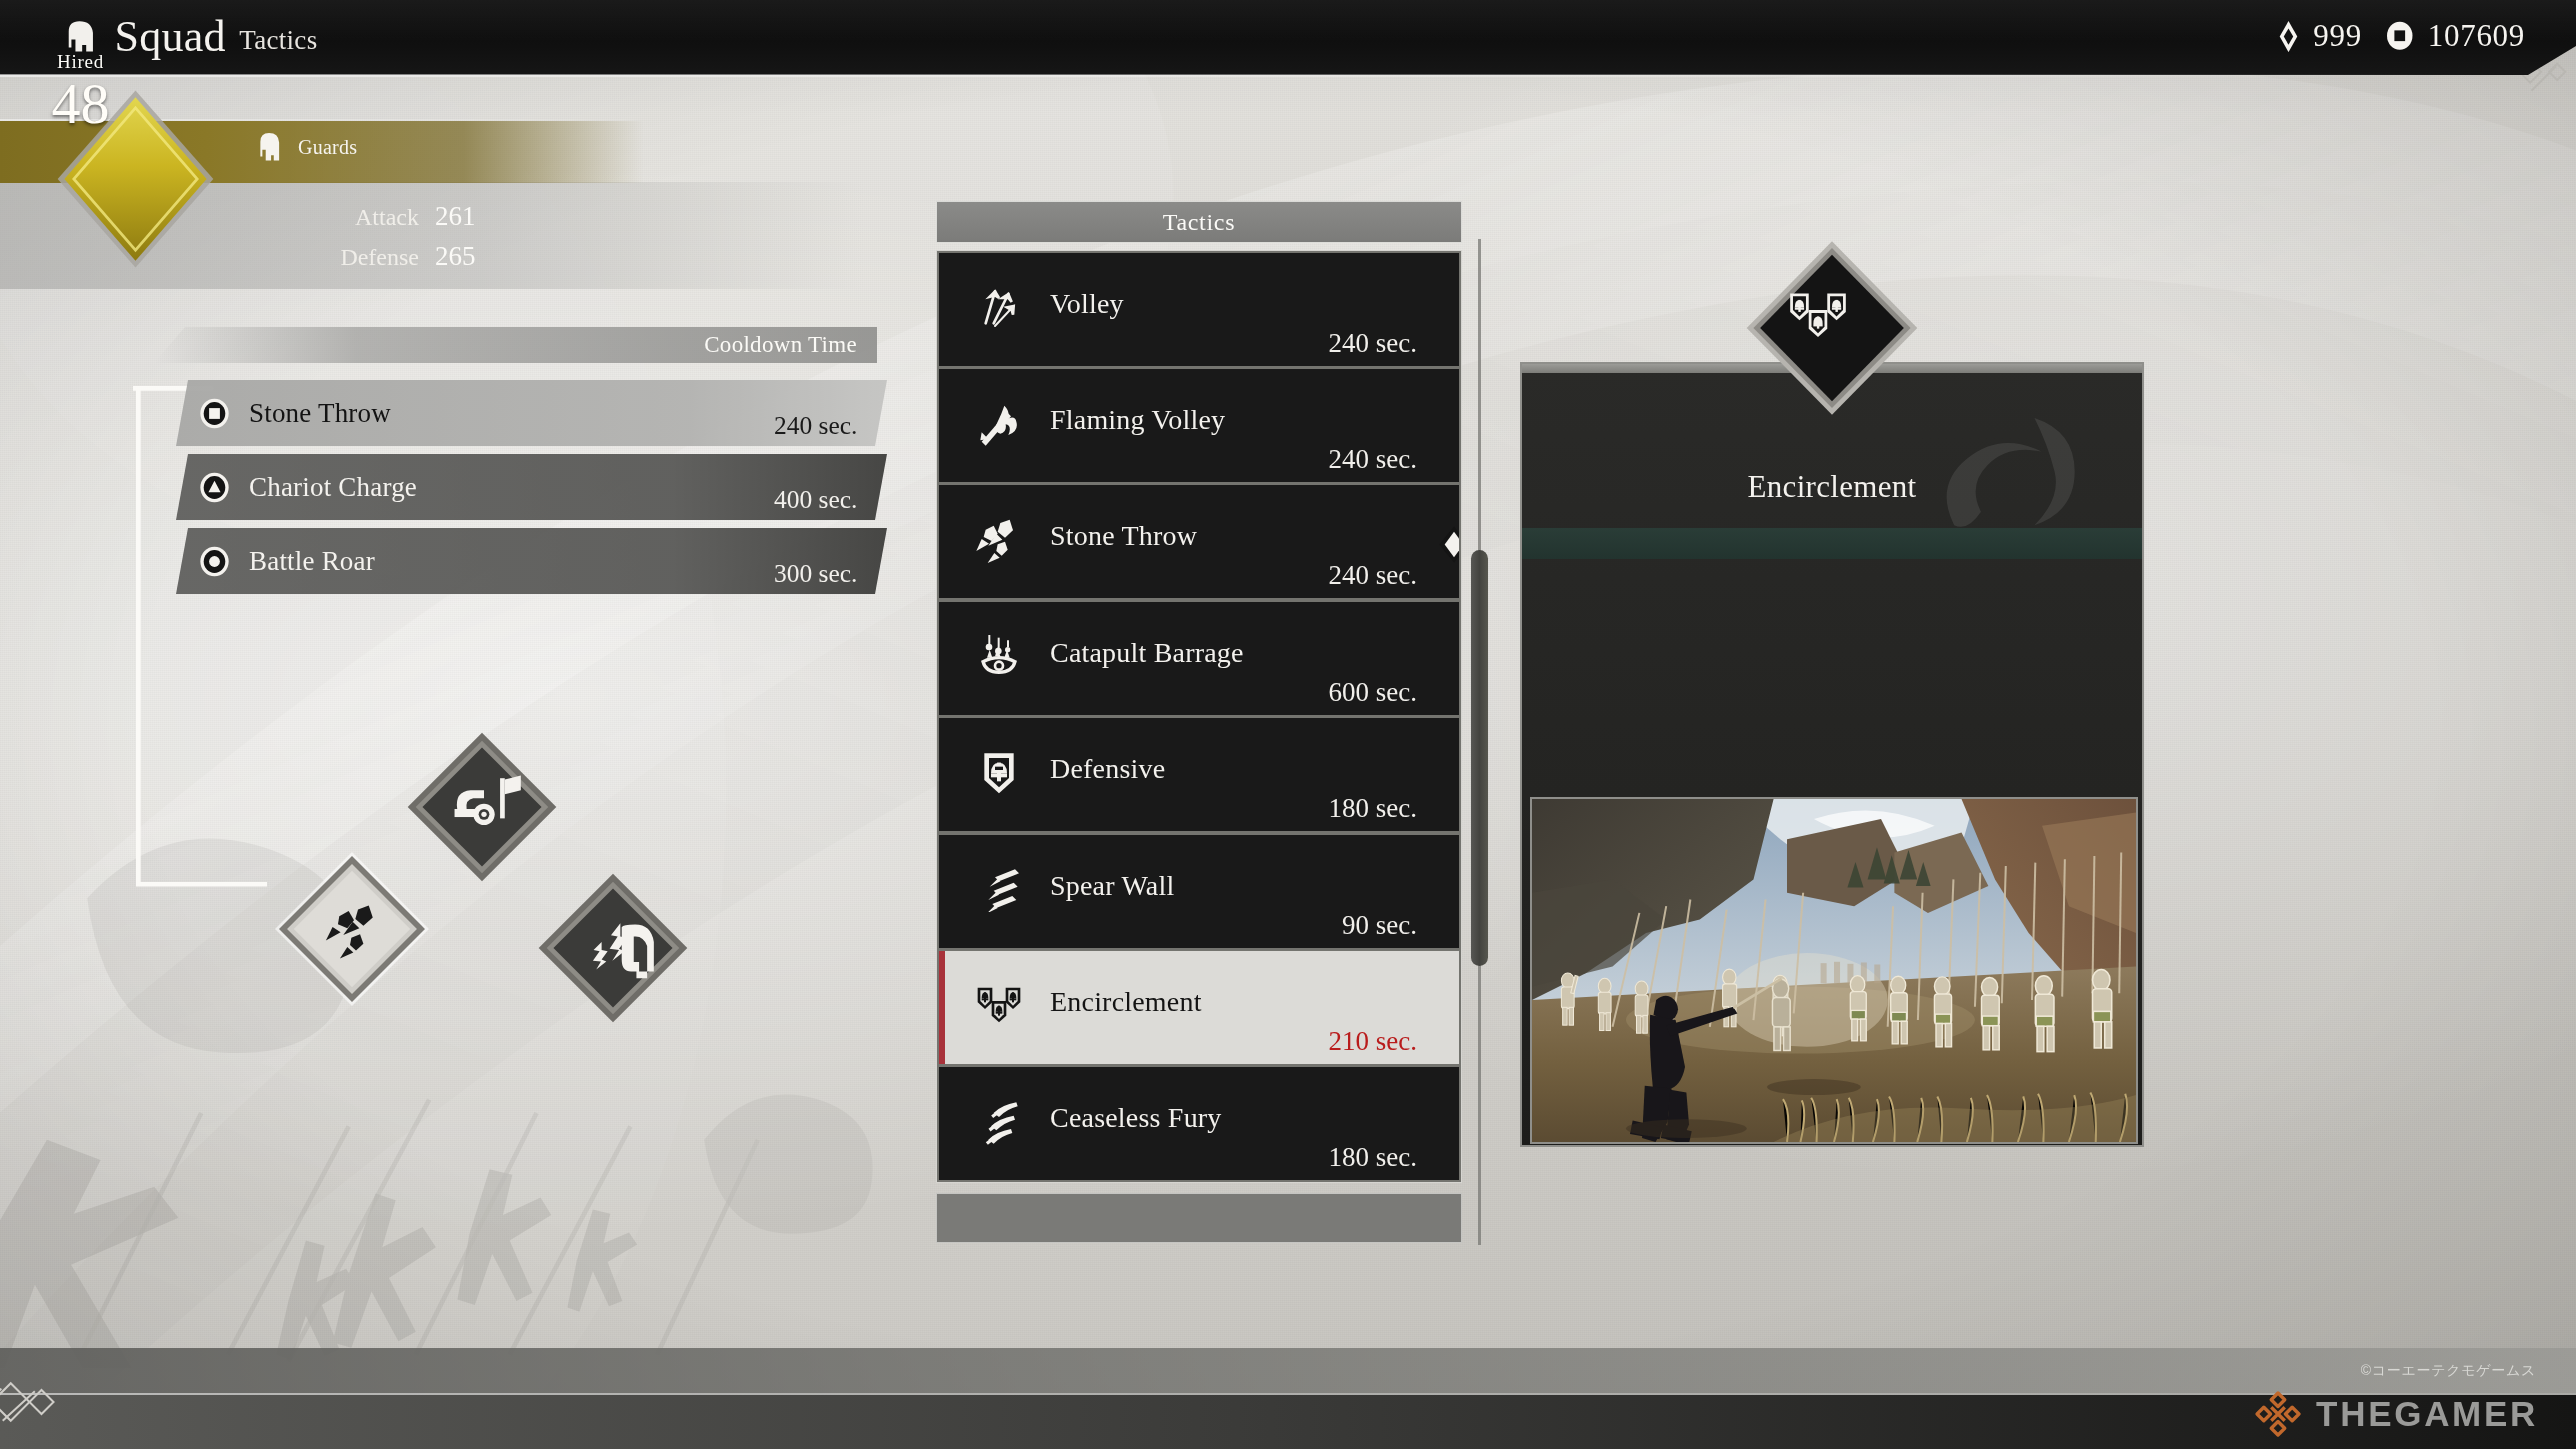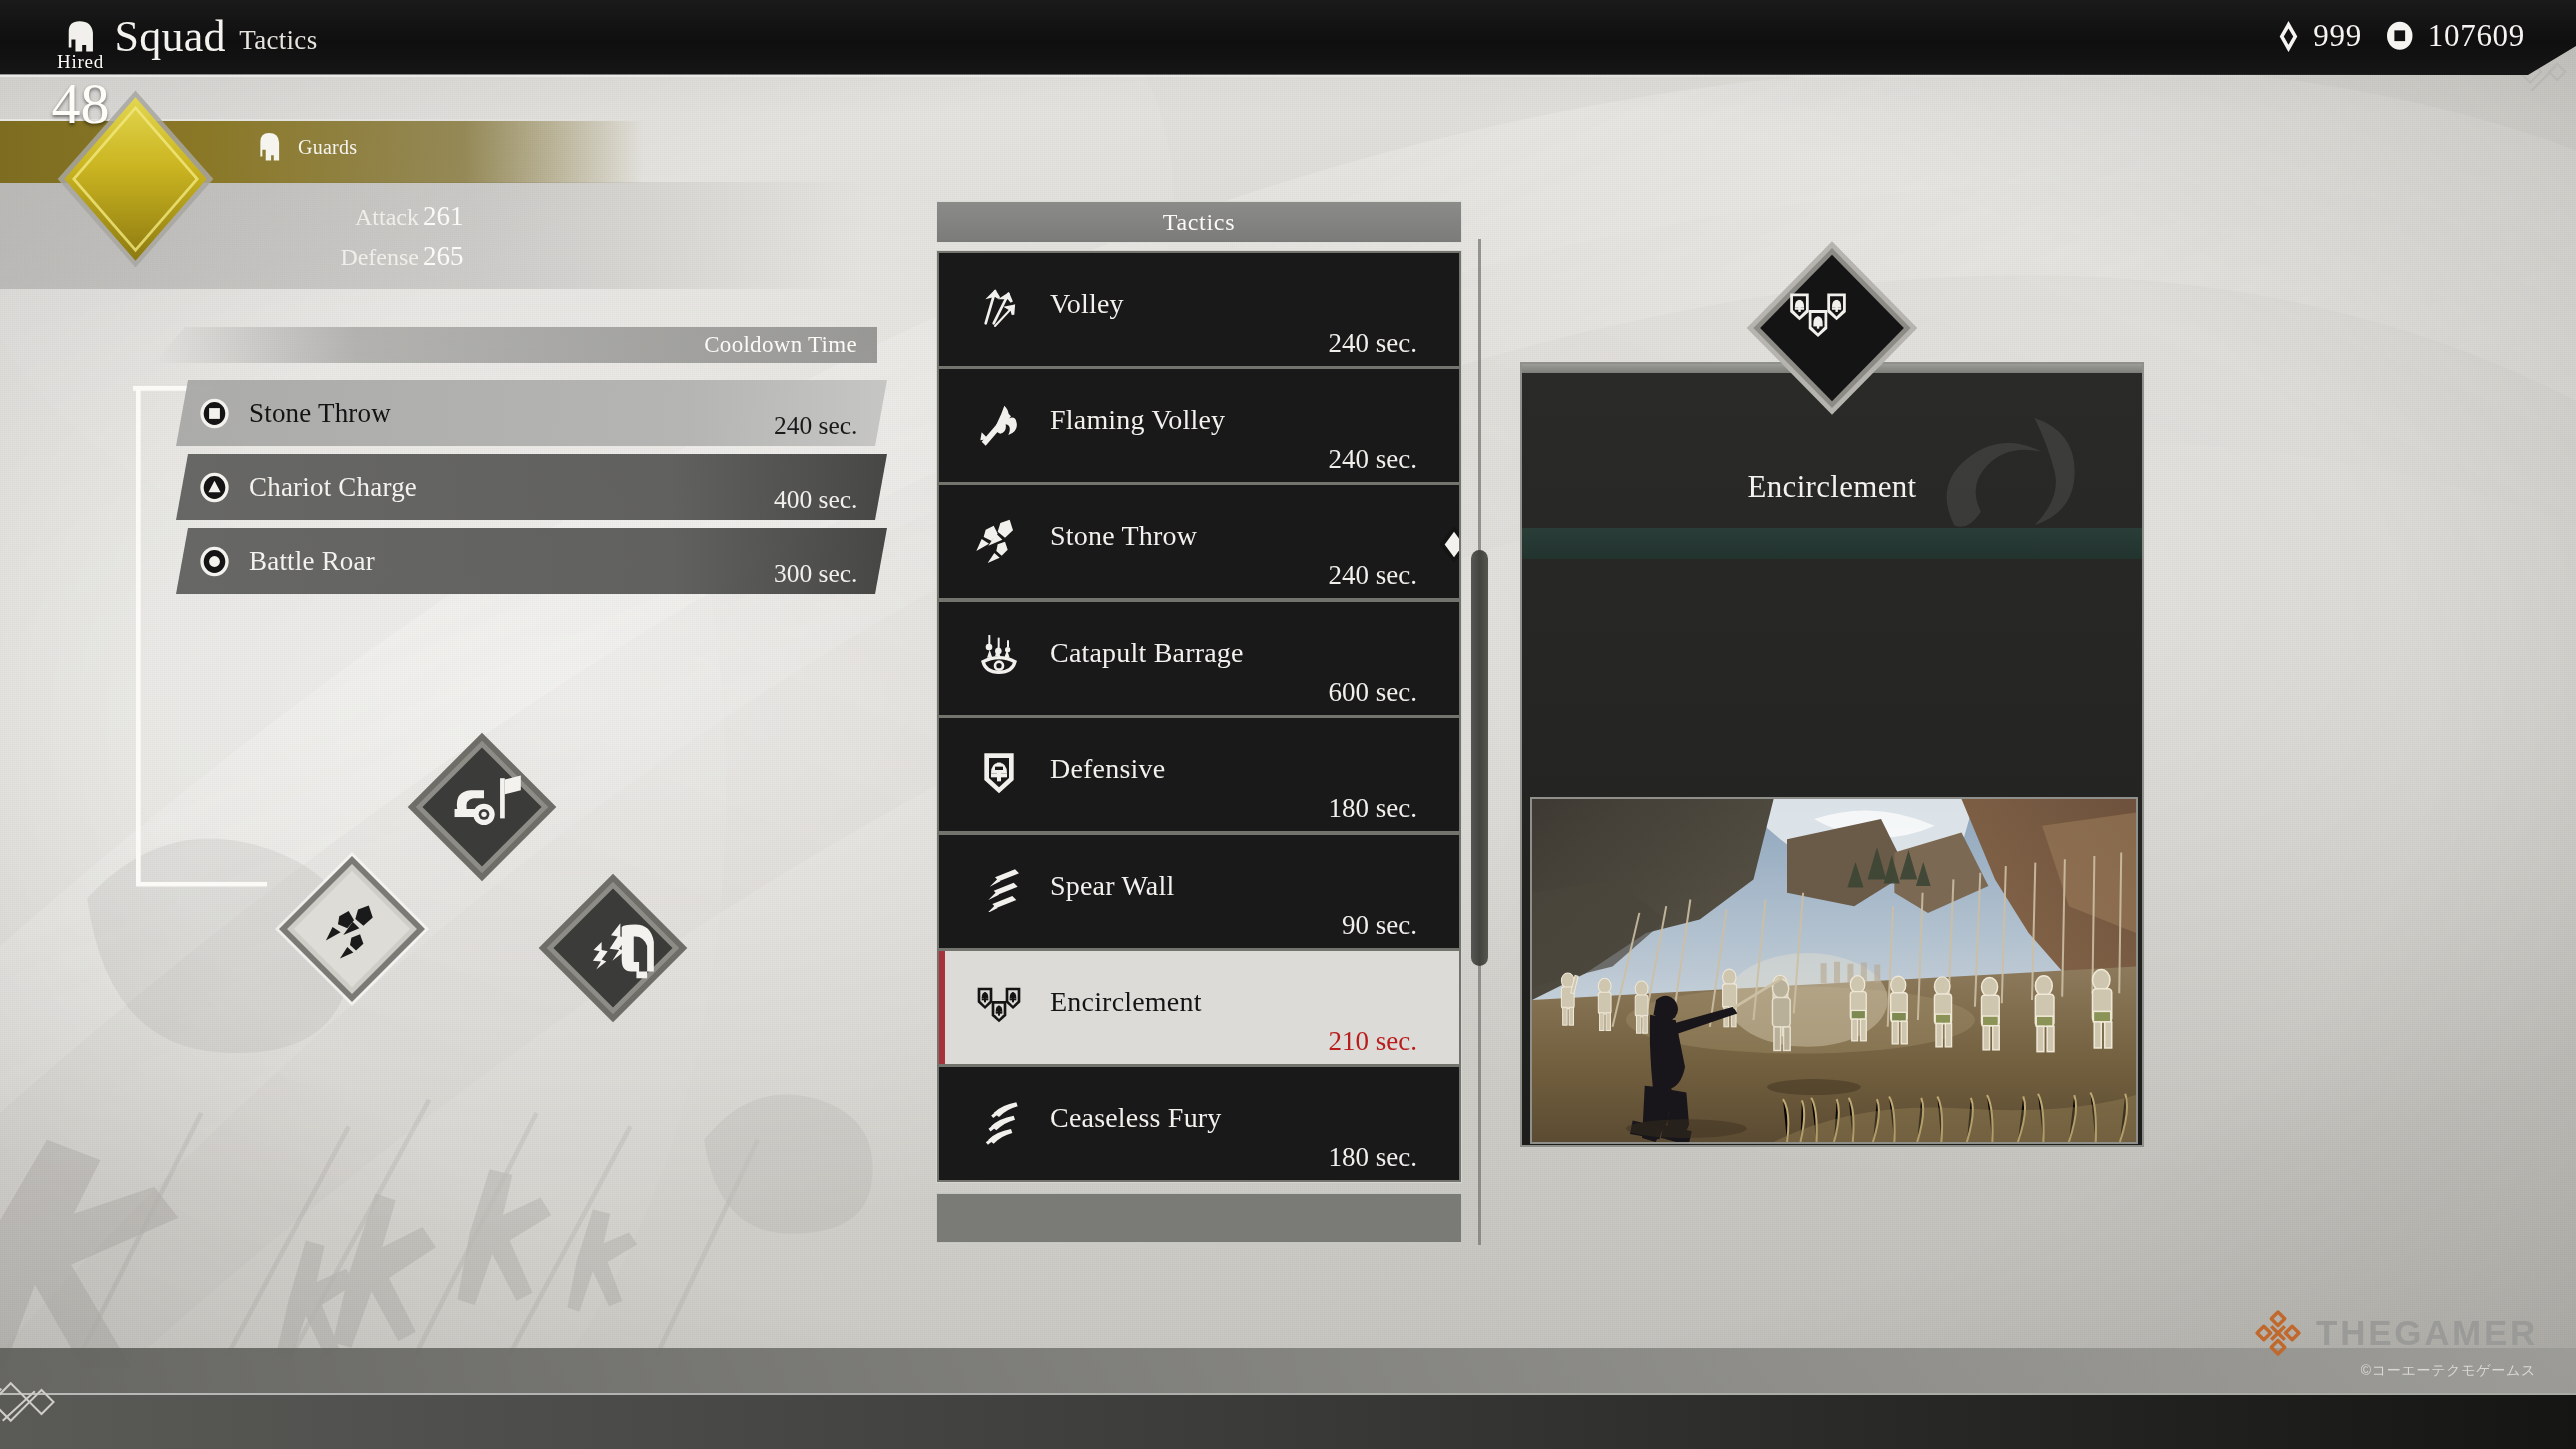--- a/index.html
+++ b/index.html
@@ -100,21 +100,21 @@
     position:absolute; left:255px; top:131px; z-index:8;
     display:flex; align-items:center; gap:13.4px;
   }
   .squad-helm{ width:29.5px; height:32px; display:block; }
   .squad-name-text{ color:#f6f4ef; font-size:20px; letter-spacing:0.3px; }
 
   #squad-stats{
     position:absolute; left:288px; top:201px; z-index:8;
     display:flex; flex-direction:column; gap:9.4px;
   }
-  .stat-row{ display:flex; align-items:baseline; gap:4px; }
+  .stat-row{ display:flex; align-items:baseline; gap:16px; }
   .stat-label{ color:#f0eee9; font-size:24px; width:131px; text-align:right; }
   .stat-value{ color:#fbfaf7; font-size:27px; }
 
   
   #hired-diamond{
     position:absolute; left:55px; top:89px; width:161px; height:180px; z-index:9;
   }
   #hired-diamond svg{ width:100%; height:100%; display:block; }
   .hired-label{
     position:absolute; left:0; top:51px; width:161px; text-align:center;
@@ -281,21 +281,21 @@
   #bottom-band2{
     position:absolute; left:0; top:1395px; width:2576px; height:54px;
     background:linear-gradient(to right,#5a5a57 0%,#3b3b39 48%,#151514 100%);
     z-index:6;
   }
   #bottom-orn{ position:absolute; left:-12px; top:1355px; width:107px; height:94px; z-index:7; }
   #bottom-orn svg{ width:100%; height:100%; display:block; }
 
   
   #gamer-wm{
-    position:absolute; right:38px; top:1308px; z-index:20;
+    position:absolute; right:38px; top:1389px; z-index:20;
     display:flex; align-items:center; gap:13px;
   }
   #gamer-logo{ width:50px; height:50px; }
   #gamer-logo svg{ width:100%; height:100%; display:block; }
   #gamer-text{
     color:#9a9a98; font-size:35px; letter-spacing:2.7px;
     font-family:"Liberation Sans", sans-serif; font-weight:bold;
   }
   #copyright{
     position:absolute; right:40px; top:1362px; z-index:20;

